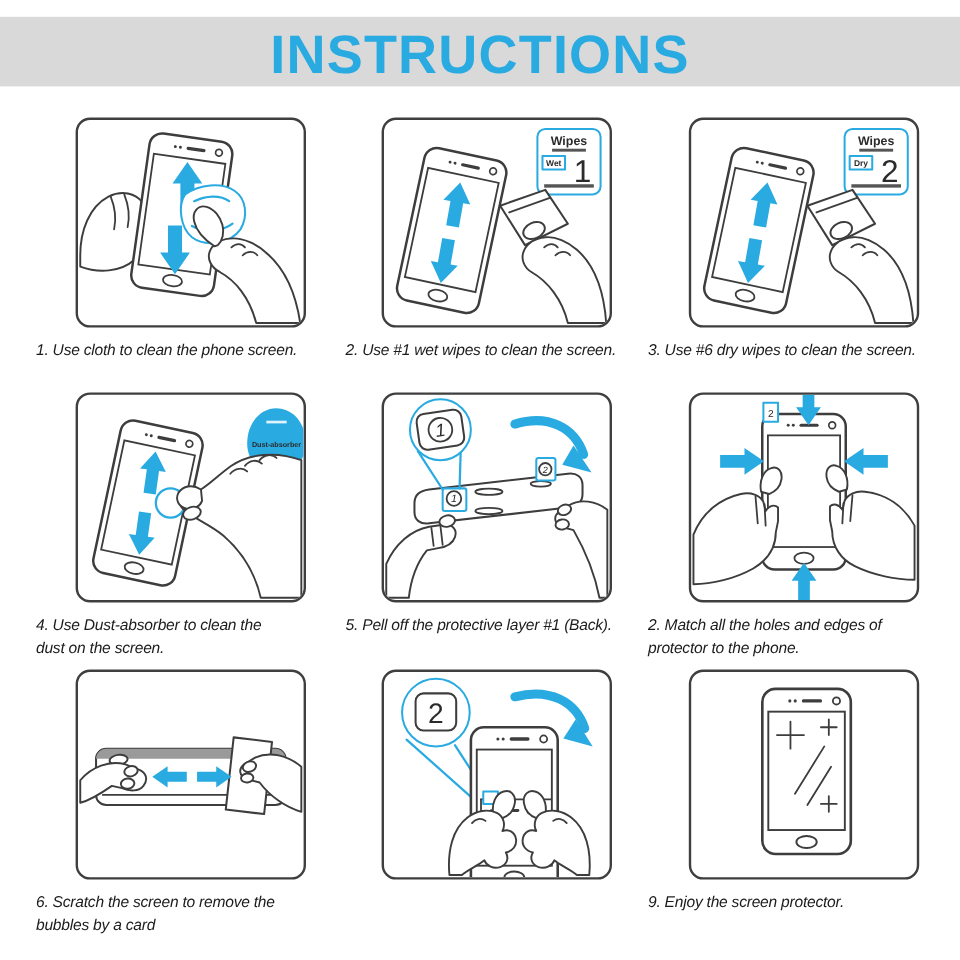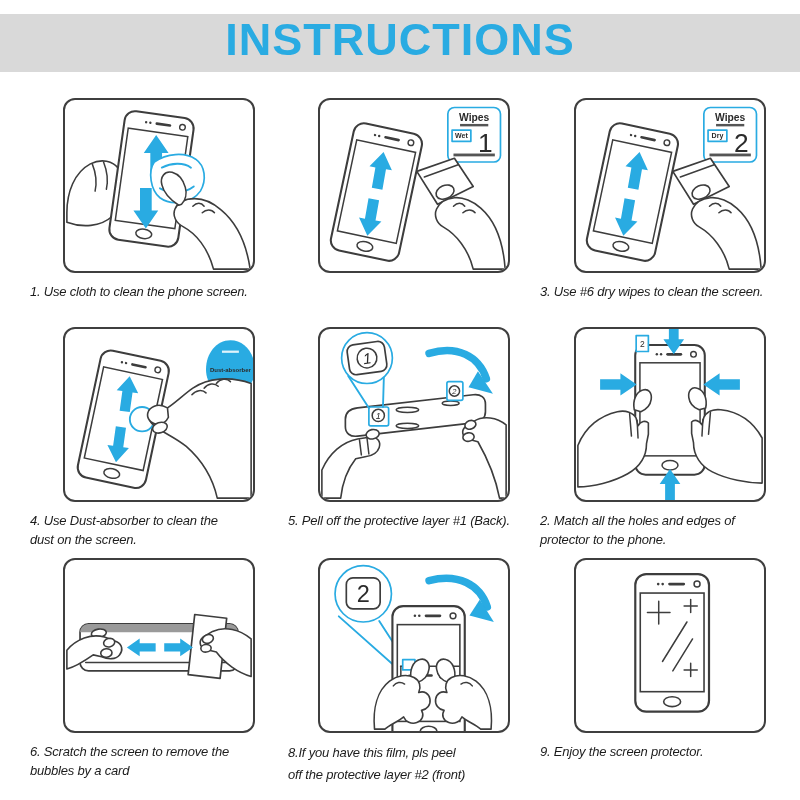--- a/index.html
+++ b/index.html
@@ -3,21 +3,21 @@
 <meta charset="utf-8">
 <style>
   html,body { margin:0; padding:0; }
   body {
     width:800px; height:800px; background:#ffffff;
     font-family:"Liberation Sans", sans-serif; color:#1c1c1c;
     overflow:hidden; position:relative;
   }
   .header {
     margin-top:14px; height:58px; background:#d9d9d9;
-    display:flex; align-items:flex-start; justify-content:center;
+    display:flex; align-items:flex-end; justify-content:center;
   }
   .header h1 {
     margin:0; font-size:45px; font-weight:bold; letter-spacing:1px;
     color:#29abe2; font-family:"Liberation Sans", sans-serif;
   }
   .grid {
     padding-left:30px; padding-top:26px;
     display:grid;
     grid-template-columns:258px 252px 260px;
     grid-template-rows:229px 231px 242px;
@@ -121,20 +121,21 @@
           <path class="line" d="M111,80 L147,67"></path>
         </g>
         <g>
           <path class="hand" d="M197,178 C195,150 187,127 171,113 C163,106 152,101 143,102 C134,103 127,107 124,114 C121,121 124,129 131,133 C145,141 158,157 163,178 Z"></path>
           <ellipse class="hand" cx="133" cy="96" rx="10" ry="7" transform="rotate(-24,133,96)"></ellipse>
           <path class="line" d="M152,118 c4,-4 10,-4 13,0"></path>
           <path class="line" d="M142,111 c4,-4 9,-4 12,0"></path>
         </g>
       </svg>
     </div>
+    <div class="caption">2. Use #1 wet wipes to clean the screen.</div>
   </div>
 
   <div class="cell cell-3">
     <div class="panel">
       <svg viewBox="0 0 200 178">
         <g transform="translate(22,26) rotate(12,38,70)">
             <use href="#sym-phone"></use>
           </g>
         <g transform="translate(136,6)">
           <rect x="0" y="0" width="56" height="58" rx="7" class="accb" stroke-width="2"></rect>
@@ -335,22 +336,20 @@
           <path class="hand" d="M58,178 C56,156 61,137 74,127 C82,121 92,119 100,123 C106,126 108,133 105,139 C111,137 116,140 117,146 C118,152 114,157 108,158 C111,163 109,169 103,171 C97,173 91,170 89,165 C83,170 75,173 69,178 Z"></path>
           <path class="line" d="M78,132 c3,-4 8,-5 12,-2"></path>
         </g>
         <g>
           <path class="hand" d="M143,125 C145,115 141,106 134,104 C128,102 123,107 124,114 C125,121 130,126 136,128 Z"></path>
           <path class="hand" d="M182,178 C184,156 179,137 166,127 C158,121 148,119 140,123 C134,126 132,133 135,139 C129,137 124,140 123,146 C122,152 126,157 132,158 C129,163 131,169 137,171 C143,173 149,170 151,165 C157,170 165,173 171,178 Z"></path>
           <path class="line" d="M162,132 c-3,-4 -8,-5 -12,-2"></path>
         </g>
       </svg>
     </div>
-    <div class="caption">8.If you have this film, pls peel
-off the protective layer #2 (front)</div>
   </div>
 
   <div class="cell cell-9">
     <div class="panel">
       <svg viewBox="0 0 200 178">
         <g transform="translate(62,12) scale(1.06)">
             <use href="#sym-phone"></use>
           </g>
         <g>
           <path class="line" stroke-width="2" d="M88,42 V66 M76,54 H100"></path>

